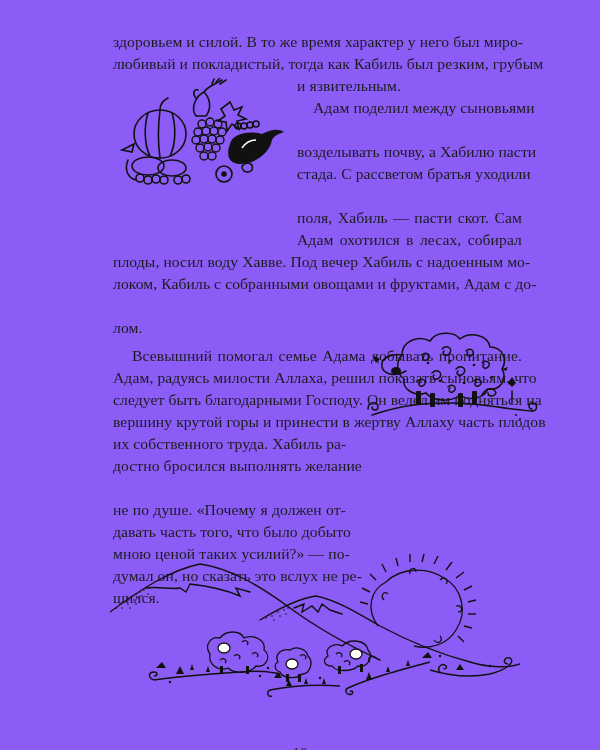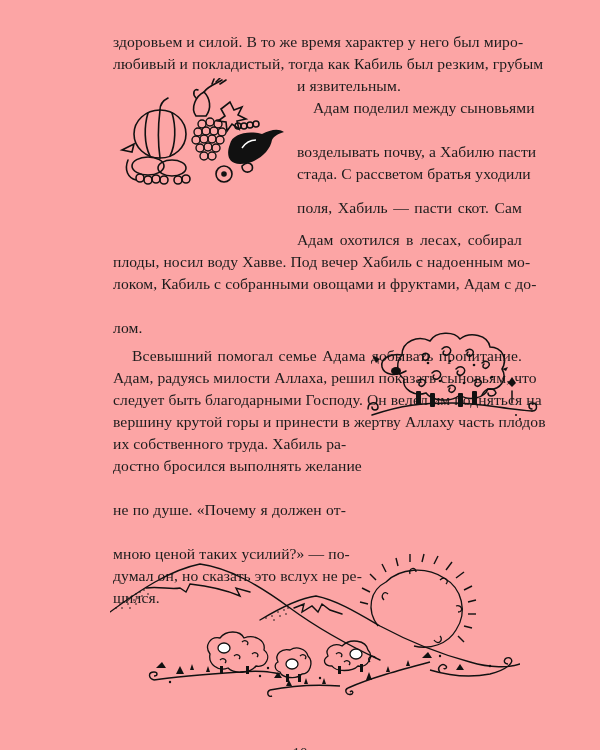--- a/index.html
+++ b/index.html
@@ -12,21 +12,21 @@
       height: 750px;
       position: relative;
       overflow: hidden;
       font-family: "Liberation Serif", "DejaVu Serif", serif;
       color: #1c1c1c;
     }
     .page {
       position: absolute;
       left: 0; top: 0;
       width: 600px; height: 750px;
-      background: #fca5a5;
+      background: #8b5cf6;
     }
     .line {
       position: absolute;
       font-size: 15.6px;
       line-height: 22px;
       white-space: nowrap;
       text-align: justify;
       text-align-last: justify;
       letter-spacing: 0.1px;
     }
@@ -56,33 +56,34 @@
 
 <div class="page">
 
   <div class="line full" style="top:31px">здоровьем и силой.  В то же время характер у него был миро-</div>
   <div class="line full" style="top:53px">любивый и покладистый, тогда как Кабиль был резким, грубым</div>
   <div class="line last" style="top:75px; left:297px; width:225px;">и язвительным.</div>
 
   <div class="line wrap-right-indent" style="top:97px">Адам поделил между сыновьями</div>
   <div class="line wrap-right" style="top:141px">возделывать почву, а Хабилю пасти</div>
   <div class="line wrap-right" style="top:163px">стада.  С рассветом братья уходили</div>
-  <div class="line wrap-right" style="top:197px">поля, Хабиль — пасти скот.  Сам</div>
+  <div class="line wrap-right" style="top:207px">поля, Хабиль — пасти скот.  Сам</div>
   <div class="line wrap-right" style="top:229px">Адам охотился в лесах, собирал</div>
   <div class="line full" style="top:251px">плоды, носил воду Хавве.  Под вечер Хабиль с надоенным мо-</div>
   <div class="line full" style="top:273px">локом, Кабиль с собранными овощами и фруктами, Адам с до-</div>
   <div class="line full last" style="top:317px">лом.</div>
 
   <div class="line indent" style="top:345px">Всевышний помогал семье Адама добывать пропитание.</div>
   <div class="line full" style="top:367px">Адам, радуясь милости Аллаха, решил показать сыновьям, что</div>
   <div class="line full" style="top:389px">следует быть благодарными Господу.  Он велел им подняться на</div>
   <div class="line full" style="top:411px">вершину крутой горы и принести в жертву Аллаху часть плодов</div>
   <div class="line wrap-left" style="top:433px">их собственного труда.  Хабиль ра-</div>
   <div class="line wrap-left" style="top:455px">достно бросился выполнять желание</div>
   <div class="line wrap-left" style="top:499px">не по душе.  «Почему я должен от-</div>
+  <div class="line wrap-left" style="top:521px">давать часть того, что было добыто</div>
   <div class="line wrap-left" style="top:543px">мною ценой таких усилий?» — по-</div>
   <div class="line wrap-left" style="top:565px">думал он, но сказать это вслух не ре-</div>
   <div class="line wrap-left last" style="top:587px">шился.</div>
 
   <svg class="illus" style="left:112px; top:78px;" width="180" height="112" viewBox="0 0 180 112">
     <g fill="none" stroke="#111" stroke-width="1.6" stroke-linecap="round">
 
       <ellipse cx="48" cy="56" rx="26" ry="24"></ellipse>
       <path d="M36 35 C32 48 32 66 38 78"></path>
       <path d="M48 32 C46 48 46 66 48 80"></path>

